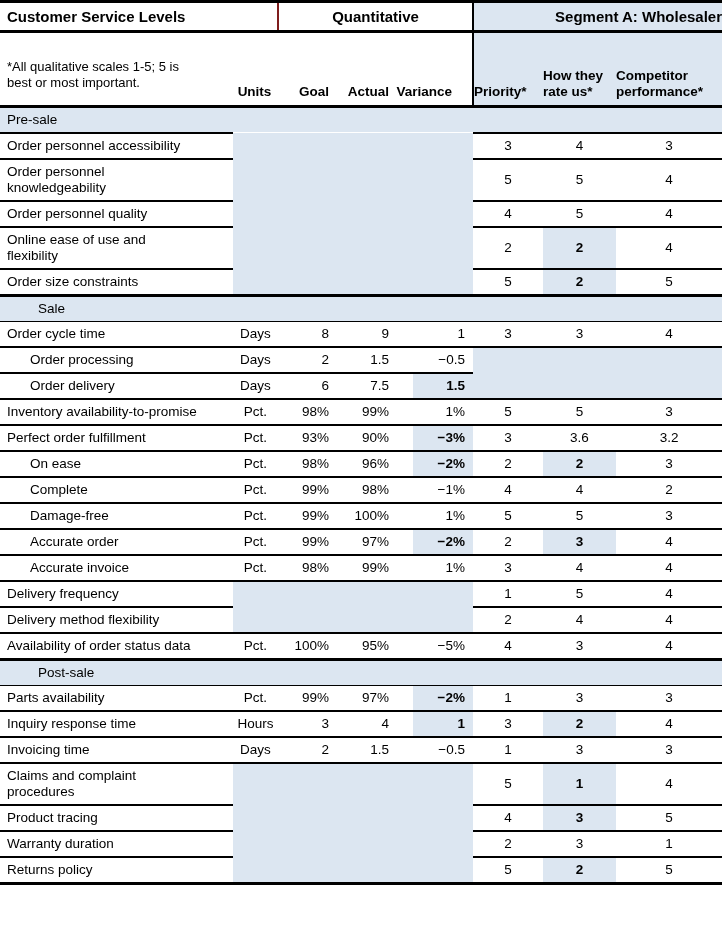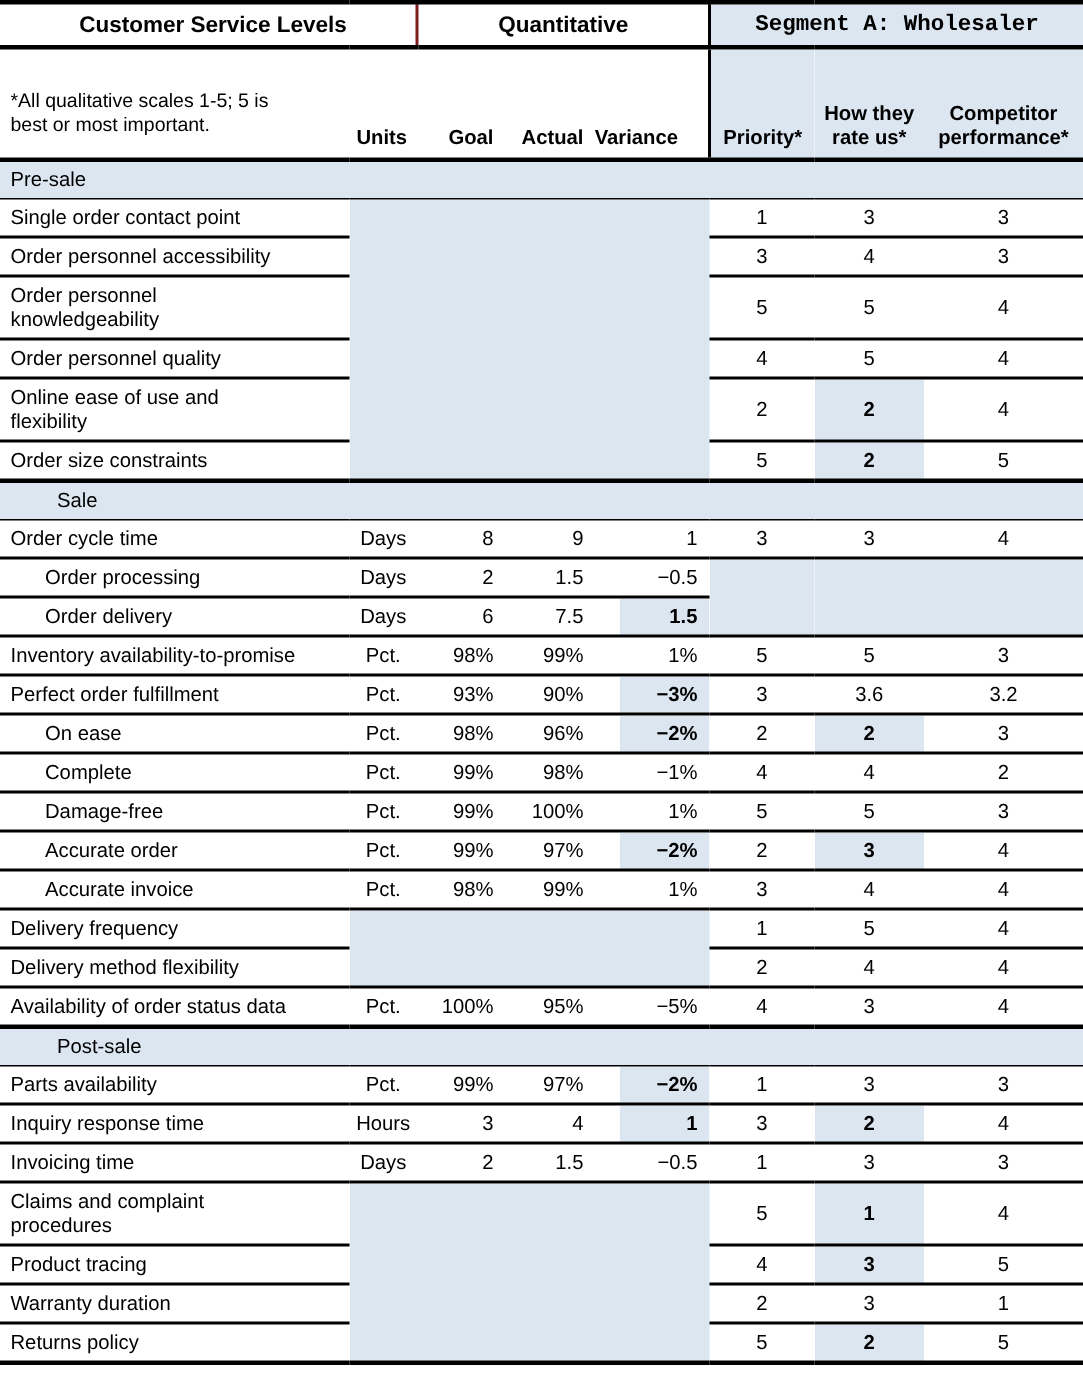--- a/index.html
+++ b/index.html
@@ -2,31 +2,31 @@
 <html><head>
 <meta charset="utf-8">
 <style>
   html,body{margin:0;padding:0;background:#fff;}
   body{font-family:"Liberation Sans","DejaVu Sans",sans-serif;color:#000;}
   table{border-collapse:collapse;table-layout:fixed;width:722px;
         border-top:3px solid #000;border-bottom:3px solid #000;}
   th,td{font-size:13.5px;line-height:16px;padding:0;overflow:hidden;}
   thead th{font-weight:bold;}
   tr.h1 th{height:27px;border-bottom:3px solid #000;font-size:15px;vertical-align:middle;}
-  tr.h1 th.t{text-align:center;padding-left:7px;}
+  tr.h1 th.t{text-align:left;padding-left:7px;}
   tr.h1 th.q{text-align:center;border-left:2px solid #7f1d1d;}
-  tr.h1 th.s{text-align:center;border-left:2px solid #000;background:#dce6f1;font-family:Liberation Mono, monospace;}
+  tr.h1 th.s{text-align:right;border-left:2px solid #000;background:#dce6f1;}
   tr.h2 th{height:58px;border-bottom:3px solid #000;vertical-align:bottom;padding-bottom:5px;}
   tr.h2 th.fn{font-weight:normal;text-align:left;padding:0 6px 14px 7px;vertical-align:bottom;
               white-space:pre-line;font-size:13px;}
   tr.h2 th.cu{text-align:center;padding-right:2px;}
   tr.h2 th.cg,tr.h2 th.ca{text-align:right;padding-right:3px;}
   tr.h2 th.cv{text-align:right;padding-right:20px;}
   tr.h2 th.cp{border-left:2px solid #000;}
-  tr.h2 th.cp,tr.h2 th.cr,tr.h2 th.cc{background:#dce6f1;text-align:center;}
+  tr.h2 th.cp,tr.h2 th.cr,tr.h2 th.cc{background:#dce6f1;text-align:left;}
   tbody td{vertical-align:middle;padding-top:4px;padding-bottom:4px;}
   td.label{text-align:left;padding-left:7px;padding-right:4px;white-space:pre-line;}
   td.label.sub{padding-left:30px;}
   td.section{font-weight:normal;background:#dce6f1;padding-left:7px;}
   td.section.indented{padding-left:38px;}
   td.units{text-align:center;}
   td.goal,td.actual{text-align:right;padding-right:3px;}
   td.variance{text-align:right;padding-right:8px;}
   td.pri,td.rate,td.comp{text-align:center;}
   td.qempty{background:#dce6f1;}
@@ -67,30 +67,20 @@
       <th class="cp">Priority*</th>
       <th class="cr">How they rate us*</th>
       <th class="cc">Competitor performance*</th>
     </tr>
   </thead>
   <tbody>
       <tr>
         <td class="section bt3" colspan="8">Pre-sale</td>
       </tr>
       <tr>
-        <td class="label bt1">Single order contact point</td>
-        <td class="qempty bt1"></td>
-        <td class="qempty bt1"></td>
-        <td class="qempty bt1"></td>
-        <td class="qempty bt1"></td>
-        <td class="pri bt1">1</td>
-        <td class="rate bt1">3</td>
-        <td class="comp bt1">3</td>
-      </tr>
-      <tr>
         <td class="label bt2">Order personnel accessibility</td>
         <td class="qempty bt0"></td>
         <td class="qempty bt0"></td>
         <td class="qempty bt0"></td>
         <td class="qempty bt0"></td>
         <td class="pri bt2">3</td>
         <td class="rate bt2">4</td>
         <td class="comp bt2">3</td>
       </tr>
       <tr>

